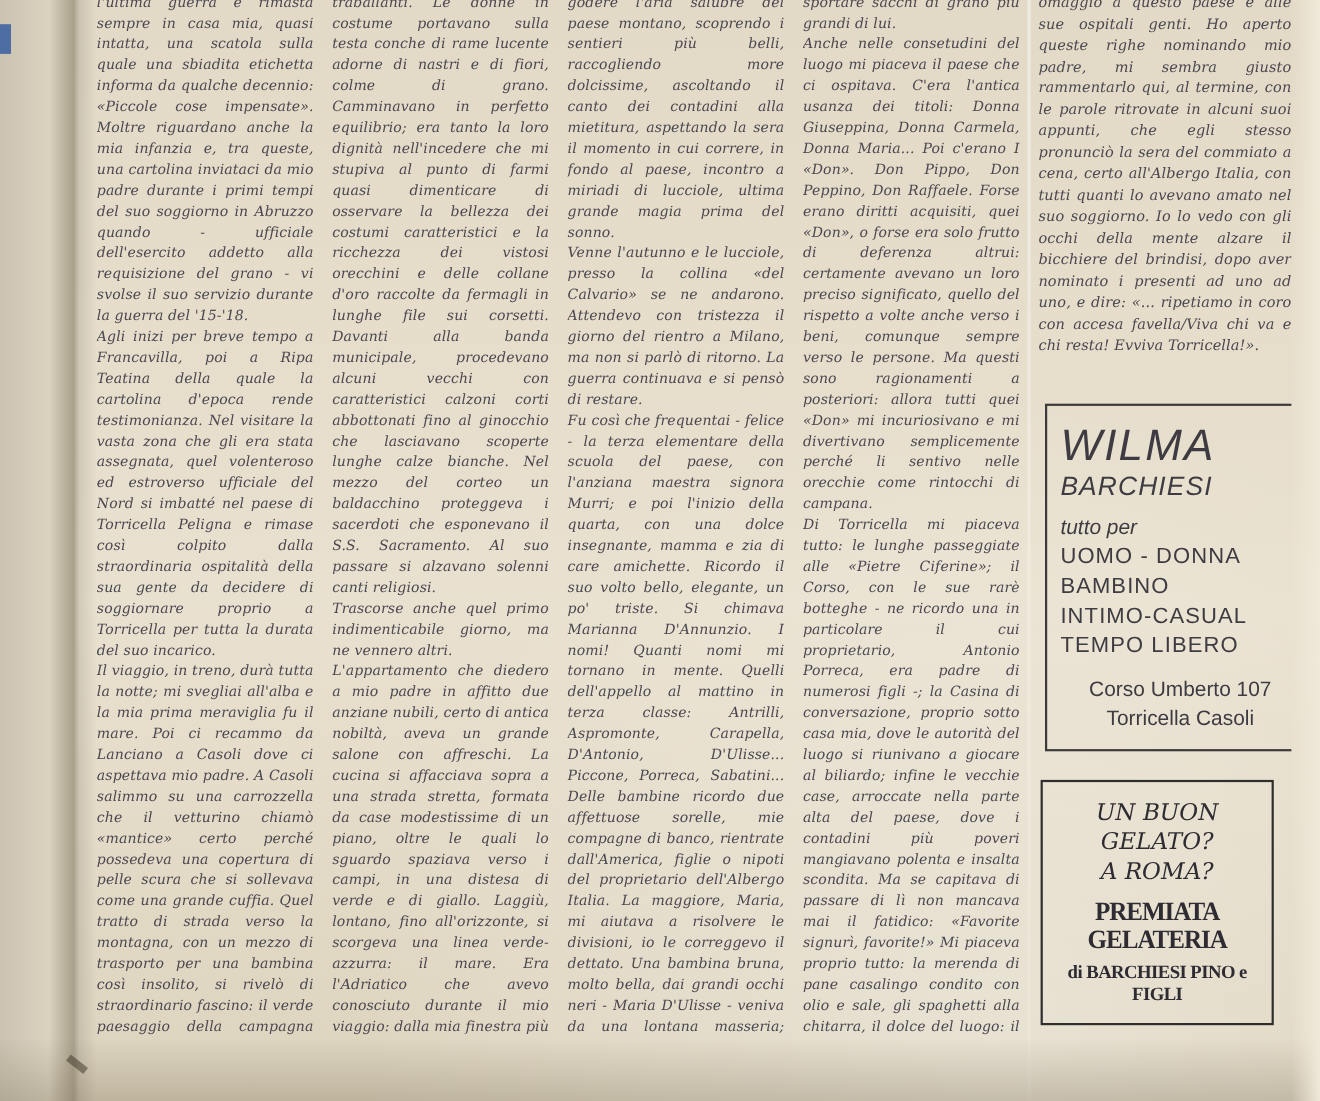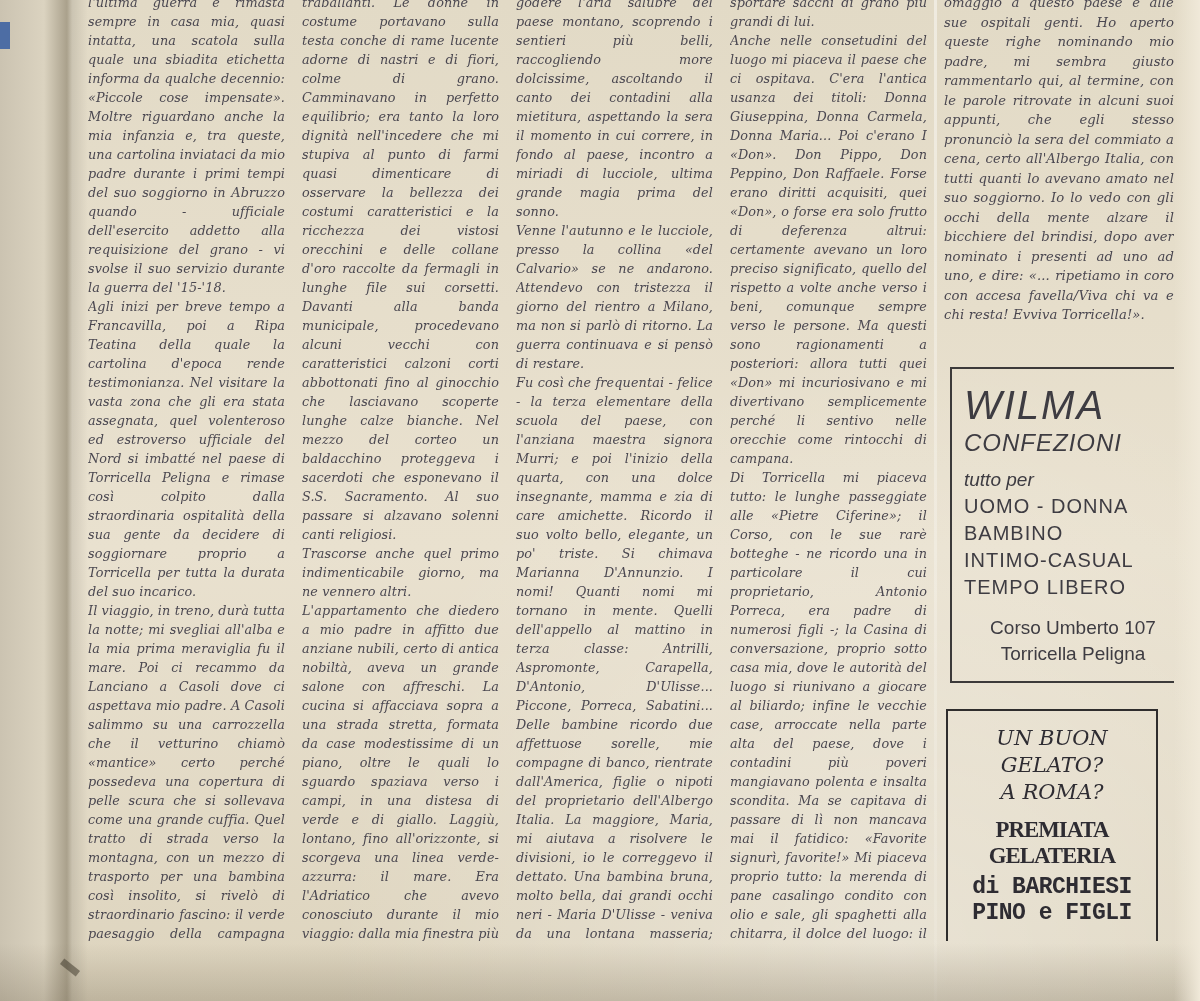--- a/index.html
+++ b/index.html
@@ -58,22 +58,22 @@
   .ad-gelato {
     margin-top:26px; margin-left:2px; width:212px; box-sizing:border-box;
     border:2px solid #2f2d2d; padding:14px 8px 16px 8px;
     color:#2e2c32; text-align:center;
   }
   .ad-gelato .q { font-style:italic; font-size:21px; line-height:27px; }
   .ad-gelato .name1 { font-weight:bold; font-size:24px; letter-spacing:-1px; margin-top:10px; line-height:1.1;
     font-family:"Liberation Serif", serif; transform:scaleX(0.95); }
   .ad-gelato .name2 { font-weight:bold; font-size:24px; letter-spacing:0px; margin-top:6px;
     font-family:"Liberation Serif", serif; }
-  .ad-gelato .owner { font-weight:bold; font-size:23px; letter-spacing:-0.5px; margin-top:6px;
-    font-family:Liberation Mono, monospace; }
+  .ad-gelato .owner { font-weight:bold; font-size:17px; letter-spacing:-0.5px; margin-top:6px;
+    font-family:Liberation Serif, serif; }
 </style>
 </head>
 <body>
 
 <div class="page">
 
   <div class="scan-left"></div>
   <div class="blue-mark"></div>
   <div class="crease"></div>
 
@@ -107,31 +107,31 @@
 
     </div>
 
     <div class="col col-last">
       <div class="endtext">
         <p>omaggio a questo paese e alle sue ospitali genti. Ho aperto queste righe nominando mio padre, mi sembra giusto rammentarlo qui, al termine, con le parole ritrovate in alcuni suoi appunti, che egli stesso pronunciò la sera del commiato a cena, certo all'Albergo Italia, con tutti quanti lo avevano amato nel suo soggiorno. Io lo vedo con gli occhi della mente alzare il bicchiere del brindisi, dopo aver nominato i presenti ad uno ad uno, e dire: «... ripetiamo in coro con accesa favella/Viva chi va e chi resta! Evviva Torricella!».</p>
       </div>
 
       <div class="ad-wilma">
         <div class="brand">WILMA</div>
-        <div class="sub">CONFEZIONI</div>
+        <div class="sub">BARCHIESI</div>
         <div class="tagline">tutto per</div>
         <div class="cats">
           <div>UOMO - DONNA</div>
           <div>BAMBINO</div>
           <div>INTIMO-CASUAL</div>
           <div>TEMPO LIBERO</div>
         </div>
         <div class="addr">
           <div>Corso Umberto 107</div>
-          <div>Torricella Peligna</div>
+          <div>Torricella Casoli</div>
         </div>
       </div>
 
       <div class="ad-gelato">
         <div class="q">UN BUON GELATO?</div>
         <div class="q">A ROMA?</div>
         <div class="name1">PREMIATA GELATERIA</div>
         <div class="owner">di BARCHIESI PINO e FIGLI</div>
 
       </div>

